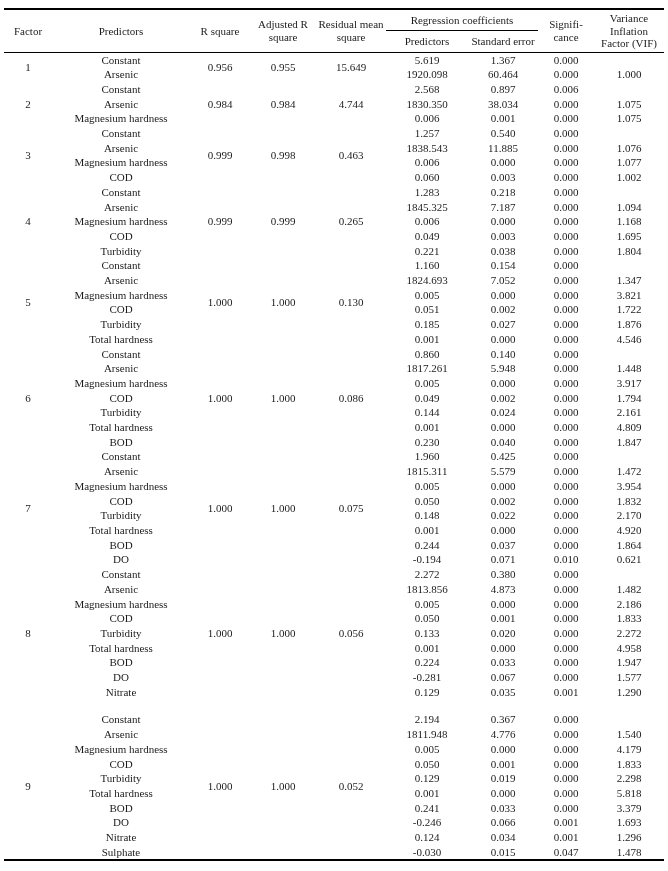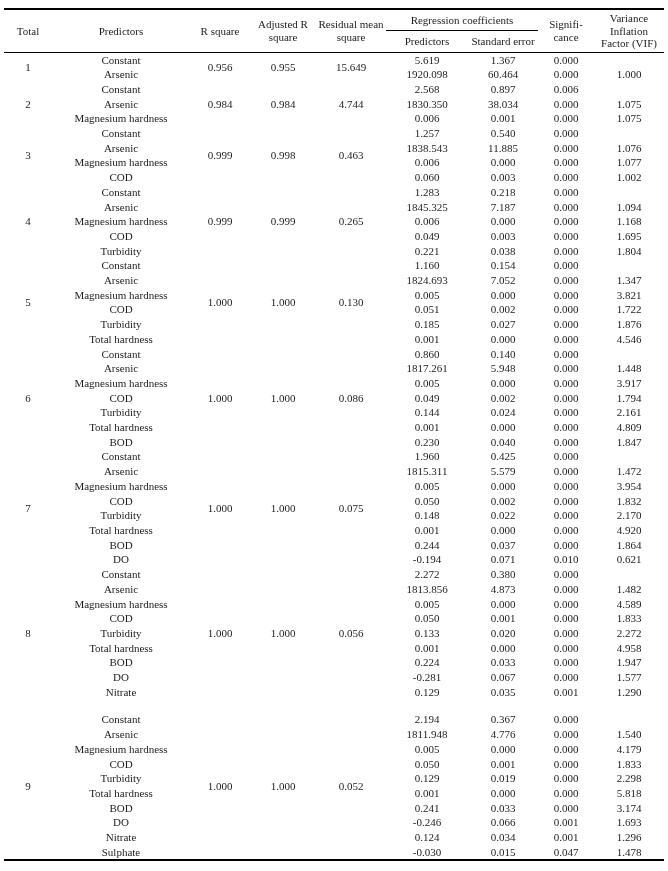--- a/index.html
+++ b/index.html
@@ -69,21 +69,21 @@
         <col class="c-rsq">
         <col class="c-adjrsq">
       <col class="c-rms">
         <col class="c-coef">
         <col class="c-se">
         <col class="c-sig">
         <col class="c-vif">
     </colgroup>
     <thead>
       <tr>
-        <th rowspan="2">Total</th>
+        <th rowspan="2">Factor</th>
         <th rowspan="2">Predictors</th>
         <th rowspan="2">R square</th>
         <th rowspan="2">Adjusted R square</th>
         <th rowspan="2">Residual mean square</th>
         <th colspan="2">Regression coefficients</th>
         <th rowspan="2">Signifi-cance</th>
         <th rowspan="2">Variance Inflation Factor (VIF)</th>
       </tr>
       <tr>
         <th>Predictors</th>
@@ -380,21 +380,21 @@
           <td>1813.856</td>
           <td>4.873</td>
           <td>0.000</td>
           <td>1.482</td>
         </tr>
         <tr>
           <td>Magnesium hardness</td>
           <td>0.005</td>
           <td>0.000</td>
           <td>0.000</td>
-          <td>4.589</td>
+          <td>2.186</td>
         </tr>
         <tr>
           <td>COD</td>
           <td>0.050</td>
           <td>0.001</td>
           <td>0.000</td>
           <td>1.833</td>
         </tr>
         <tr>
           <td>Turbidity</td>
@@ -478,21 +478,21 @@
           <td>0.001</td>
           <td>0.000</td>
           <td>0.000</td>
           <td>5.818</td>
         </tr>
         <tr>
           <td>BOD</td>
           <td>0.241</td>
           <td>0.033</td>
           <td>0.000</td>
-          <td>3.174</td>
+          <td>3.379</td>
         </tr>
         <tr>
           <td>DO</td>
           <td>-0.246</td>
           <td>0.066</td>
           <td>0.001</td>
           <td>1.693</td>
         </tr>
         <tr>
           <td>Nitrate</td>

